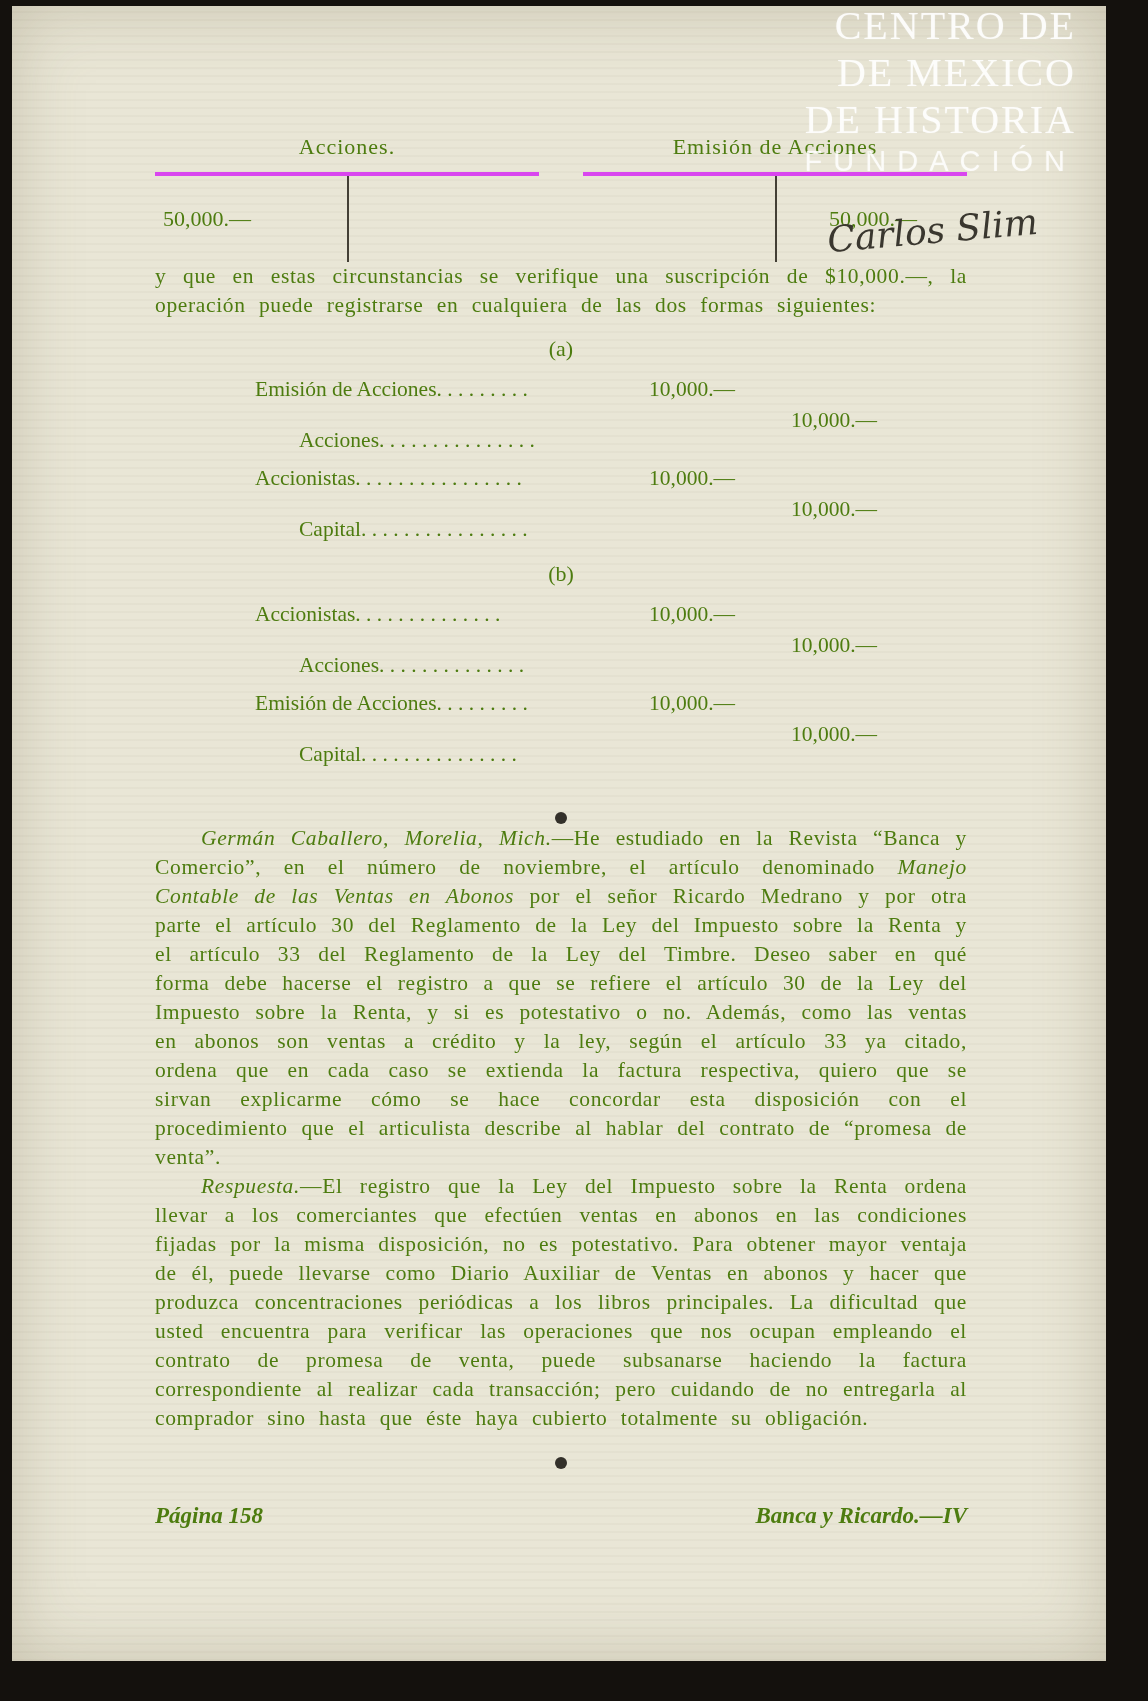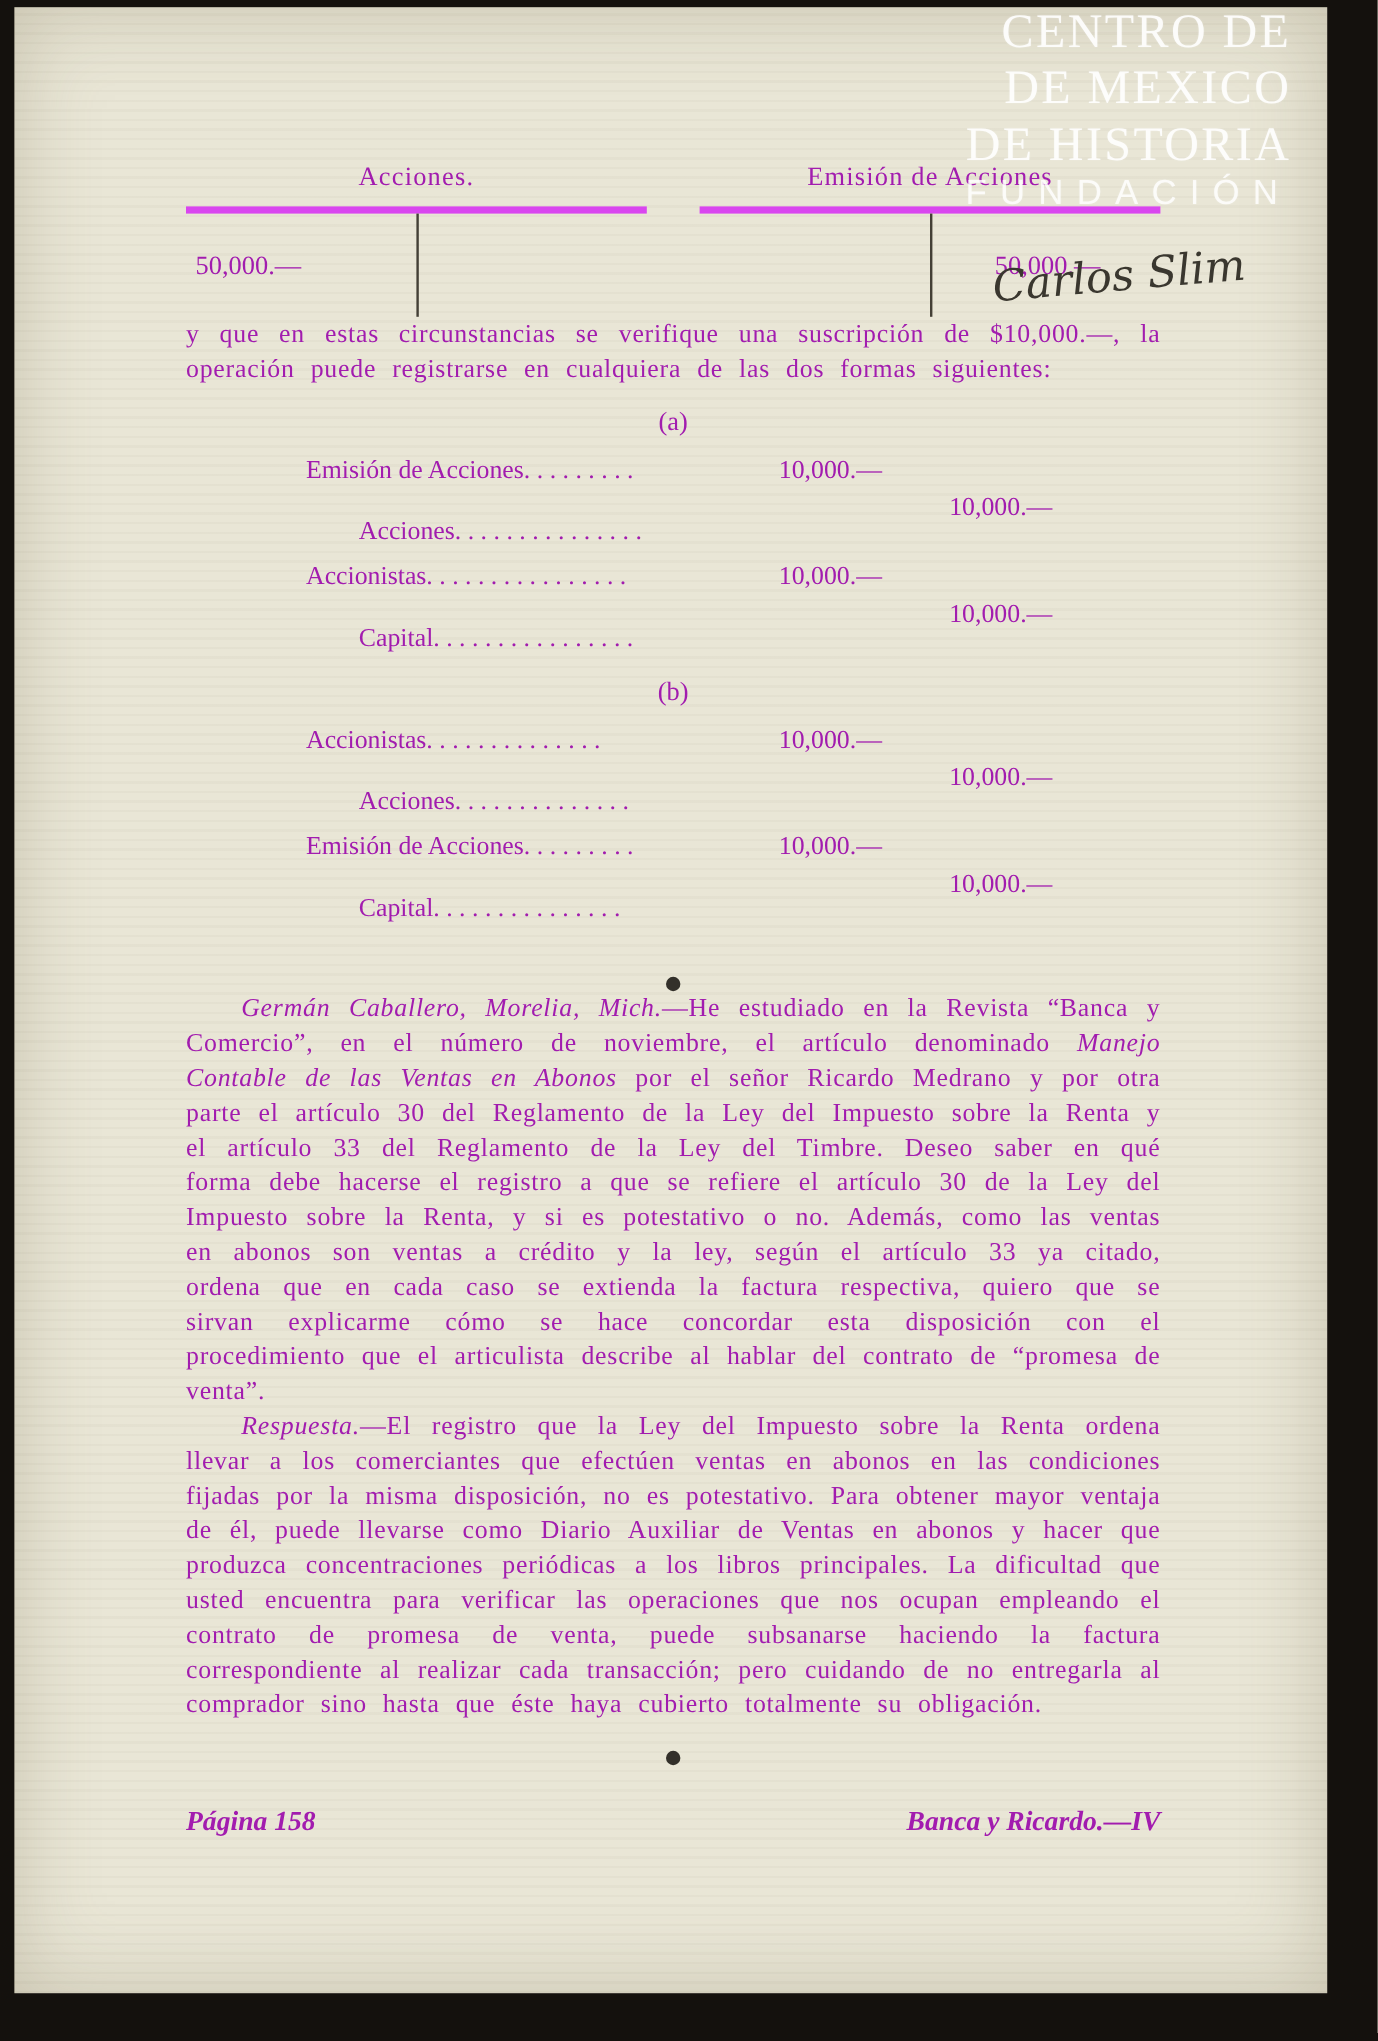--- a/index.html
+++ b/index.html
@@ -36,28 +36,28 @@
   .signature {
     position:absolute; top:210px; right:110px; z-index:6;
     font-style:italic; font-size:36px; color:#3a372f;
     font-family:"DejaVu Serif", serif;
     transform:rotate(-5deg);
   }
 
   
   .content {
     position:absolute; left:143px; top:128px; width:812px;
-    font-size:21.5px; color:#a21caf;
+    font-size:21.5px; color:#4d7c0f;
   }
 
   
   .taccounts { display:flex; justify-content:space-between; }
   .taccount { width:384px; }
   .t-title { text-align:center; font-size:22px; letter-spacing:1px; margin-bottom:12px; }
-  .t-body { border-top:6px solid #d946ef; position:relative; height:86px; display:flex; }
+  .t-body { border-top:4px solid #d946ef; position:relative; height:86px; display:flex; }
   .t-body::after {
     content:""; position:absolute; left:50%; top:0; bottom:0; width:2px;
     background:#444036;
   }
   .t-cell { width:50%; padding-top:30px; font-size:22px; }
   .t-cell.debit { padding-left:8px; }
   .t-cell.credit { text-align:center; }
 
   
   p.par {

